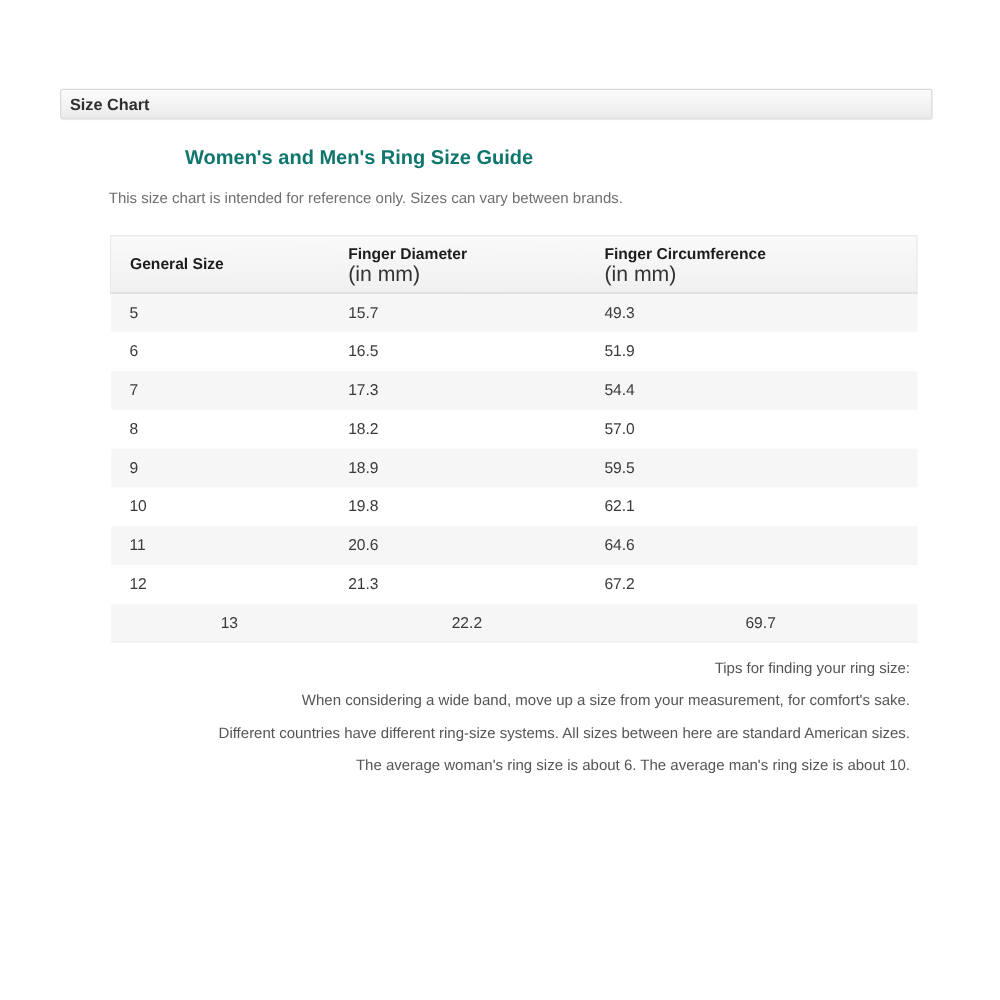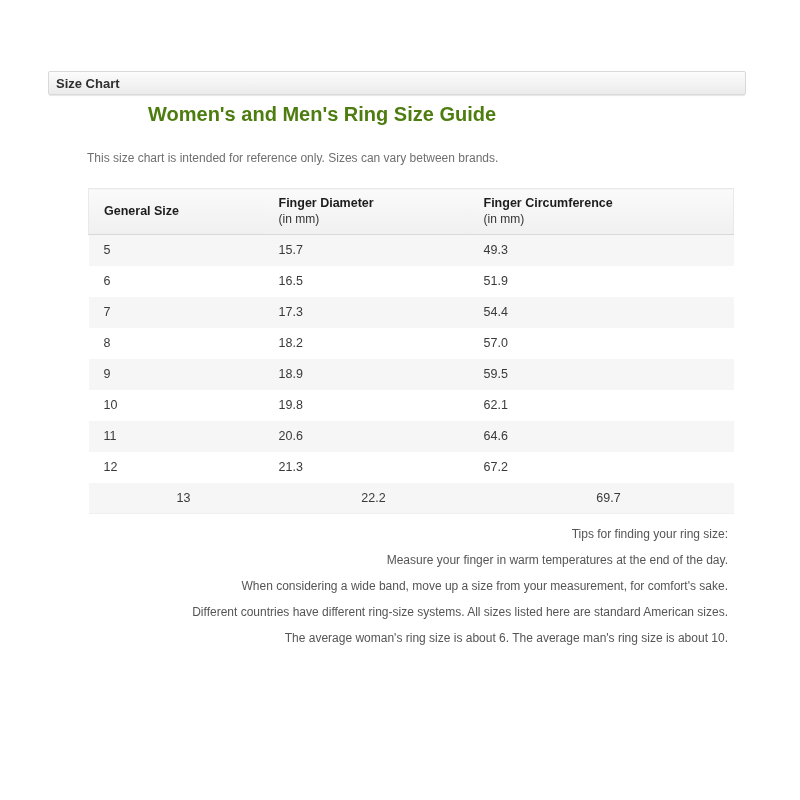--- a/index.html
+++ b/index.html
@@ -21,22 +21,22 @@
     box-shadow: 0 2px 1px -1px rgba(0,0,0,0.10);
     display: flex; align-items: center;
     padding-left: 7px;
   }
   .section-bar span {
     font-size: 13px; font-weight: bold; color: #2f2f2f;
   }
 
   
   .guide-title {
-    position: absolute; left: 148px; top: 104px;
-    font-size: 20px; font-weight: bold; color: #4d7c0f;
+    position: absolute; left: 148px; top: 117px;
+    font-size: 16px; font-weight: bold; color: #0f766e;
     line-height: 20px;
   }
   .disclaimer {
     position: absolute; left: 87px; top: 150px;
     font-size: 12px; color: #6f6f6f; line-height: 16px;
   }
 
   
   table.ring-table {
     position: absolute; left: 88px; top: 188px;
@@ -54,21 +54,21 @@
     border-bottom: 1px solid #d8d8d8;
     height: 46px;
     text-align: left;
     padding: 0 0 0 15px;
     vertical-align: middle;
     font-weight: normal;
   }
   .ring-table th:first-child { border-left: 1px solid #e9e9e9; }
   .ring-table th:last-child  { border-right: 1px solid #e9e9e9; }
   .th-label { font-weight: bold; color: #1d1d1d; font-size: 12.5px; line-height: 15px; }
-  .th-sub   { font-weight: normal; color: #333; font-size: 12px; line-height: 15px; margin-top: 1px; }
+  .th-sub   { font-weight: normal; color: #333; font-size: 17px; line-height: 15px; margin-top: 1px; }
   .ring-table td {
     height: 31px;
     padding: 0 0 0 15px;
     vertical-align: middle;
     color: #3a3a3a;
   }
   .ring-table tbody tr:nth-child(odd)  td { background: #f6f6f6; }
   .ring-table tbody tr:nth-child(even) td { background: #ffffff; }
   .ring-table tbody tr:last-child td { border-bottom: 1px solid #f0f0f0; text-align: center; }
 
@@ -161,19 +161,18 @@
       <tr>
         <td>13</td>
         <td>22.2</td>
         <td>69.7</td>
       </tr>
     </tbody>
   </table>
 
   <div class="tips">
     <p>Tips for finding your ring size:</p>
-    <p>Measure your finger in warm temperatures at the end of the day.</p>
     <p>When considering a wide band, move up a size from your measurement, for comfort's sake.</p>
-    <p>Different countries have different ring-size systems. All sizes listed here are standard American sizes.</p>
+    <p>Different countries have different ring-size systems. All sizes between here are standard American sizes.</p>
     <p>The average woman's ring size is about 6. The average man's ring size is about 10.</p>
   </div>
 
 </div>
 
 </body></html>

